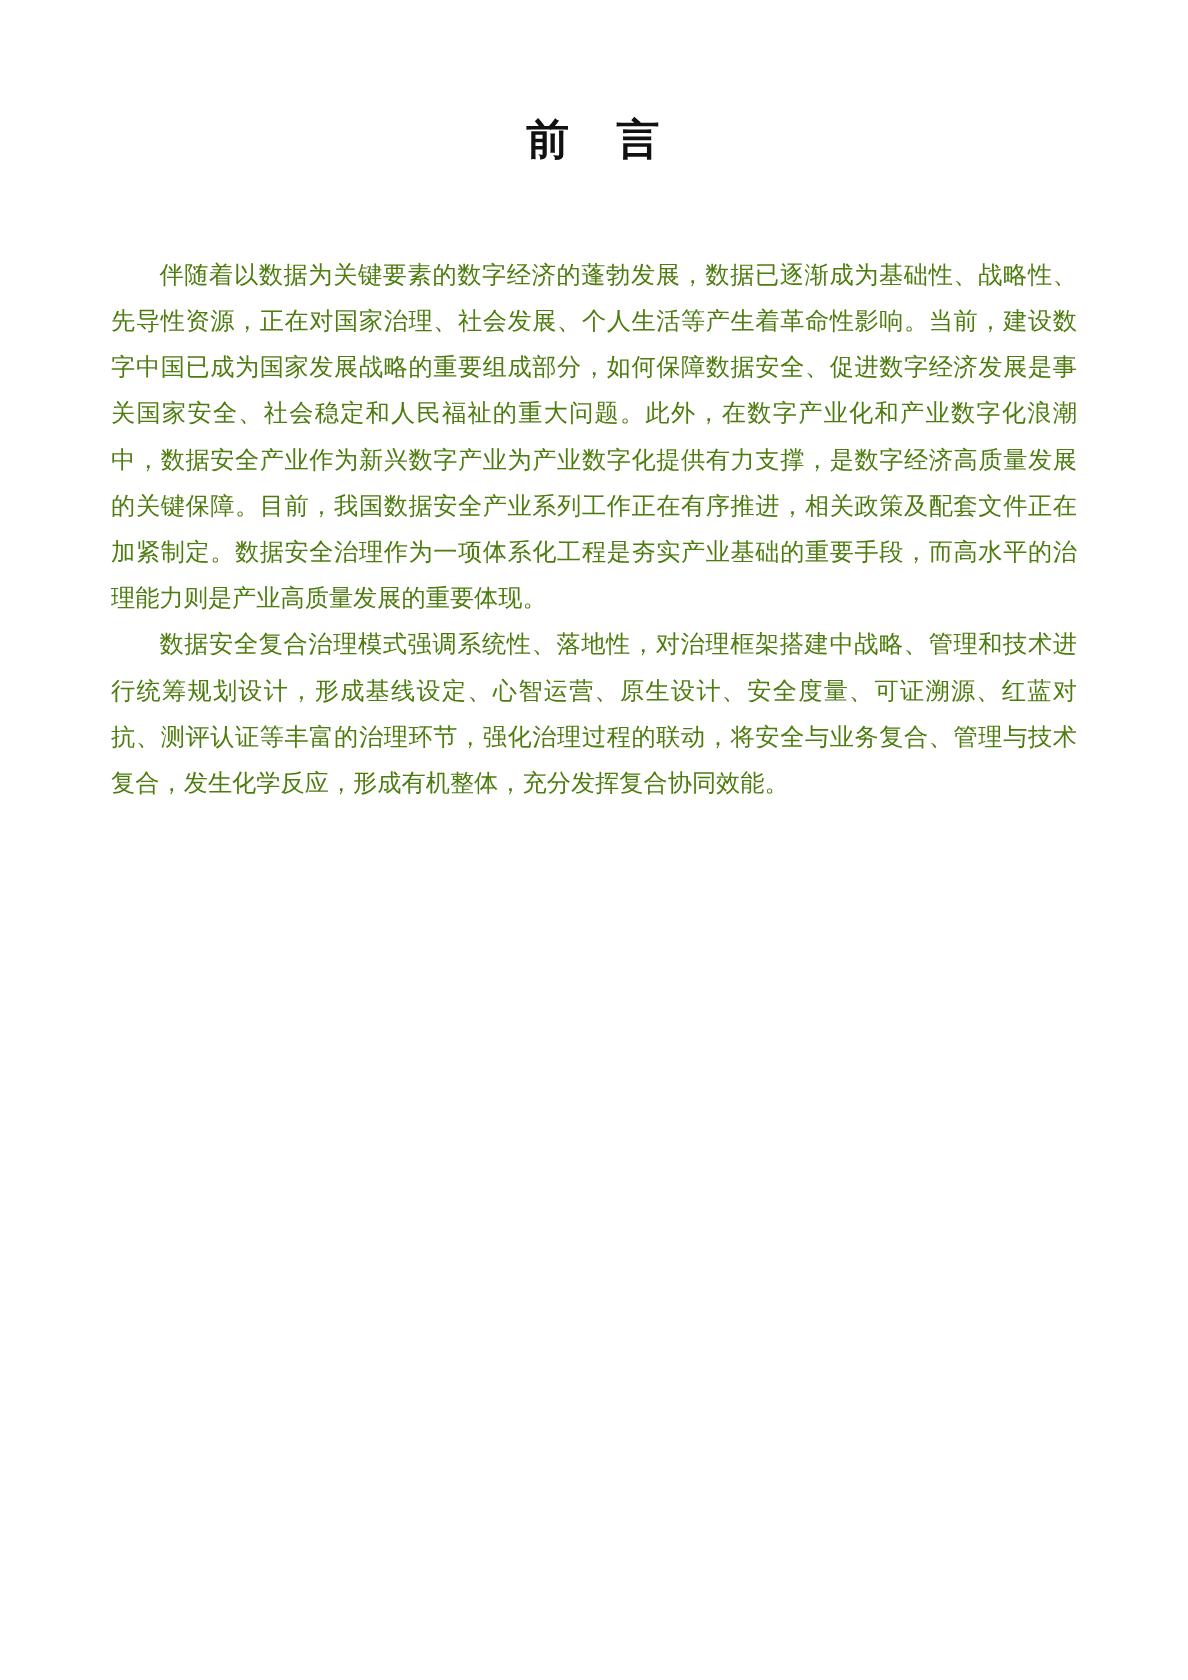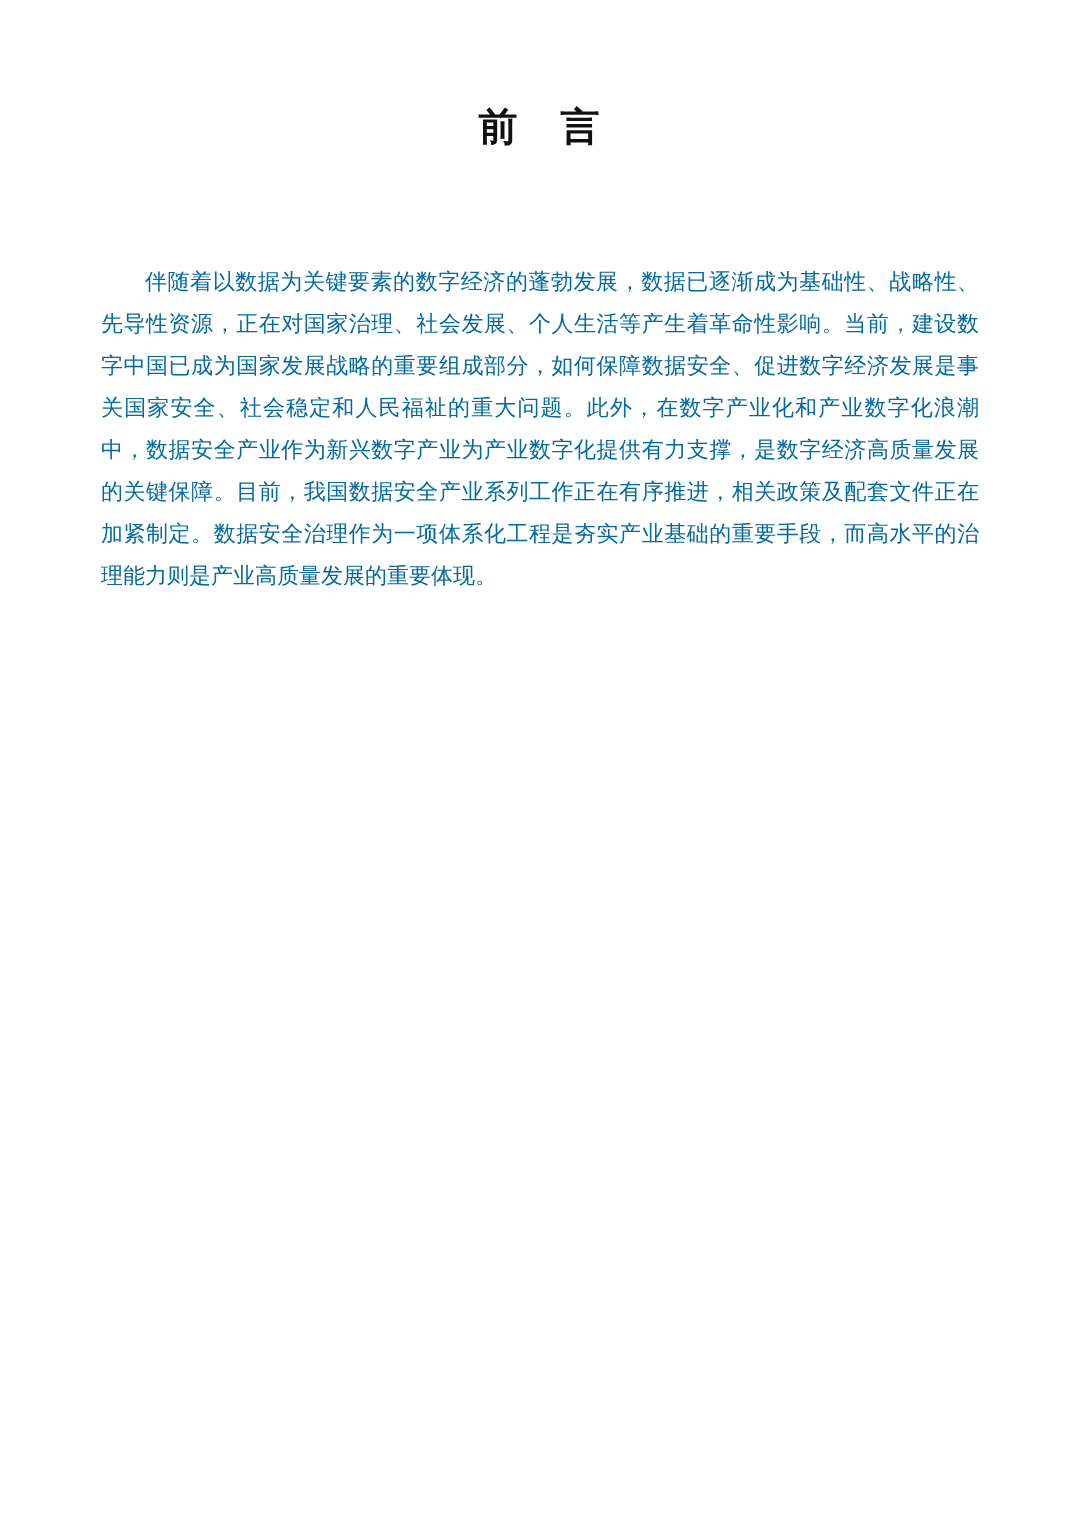--- a/index.html
+++ b/index.html
@@ -30,22 +30,21 @@
     letter-spacing: 2px;
   }
   .doc-body {
     position: absolute;
     top: 229px;
     left: 101px;
     width: 878px;
     font-size: 22px;
     line-height: 42px;
     text-align: justify;
-    color: #0369a1;
-    margin-top: 32px;
+    color: #4d7c0f;
   }
   .doc-body p {
     margin: 0;
     padding: 0;
     text-indent: 2em;
     font-weight: 500;
     word-break: break-all;
   }
   .page-footer {
     position: absolute;
@@ -61,17 +60,18 @@
 </style>
 </head>
 <body>
 
 <div class="page">
 
   <h1 class="doc-title">前　言</h1>
 
   <div class="doc-body">
     <p>伴随着以数据为关键要素的数字经济的蓬勃发展，数据已逐渐成为基础性、战略性、先导性资源，正在对国家治理、社会发展、个人生活等产生着革命性影响。当前，建设数字中国已成为国家发展战略的重要组成部分，如何保障数据安全、促进数字经济发展是事关国家安全、社会稳定和人民福祉的重大问题。此外，在数字产业化和产业数字化浪潮中，数据安全产业作为新兴数字产业为产业数字化提供有力支撑，是数字经济高质量发展的关键保障。目前，我国数据安全产业系列工作正在有序推进，相关政策及配套文件正在加紧制定。数据安全治理作为一项体系化工程是夯实产业基础的重要手段，而高水平的治理能力则是产业高质量发展的重要体现。</p>
+    <p>数据安全复合治理模式强调系统性、落地性，对治理框架搭建中战略、管理和技术进行统筹规划设计，形成基线设定、心智运营、原生设计、安全度量、可证溯源、红蓝对抗、测评认证等丰富的治理环节，强化治理过程的联动，将安全与业务复合、管理与技术复合，发生化学反应，形成有机整体，充分发挥复合协同效能。</p>
   </div>
 
   <div class="page-footer">- I -</div>
 
 </div>
 
 </body></html>

